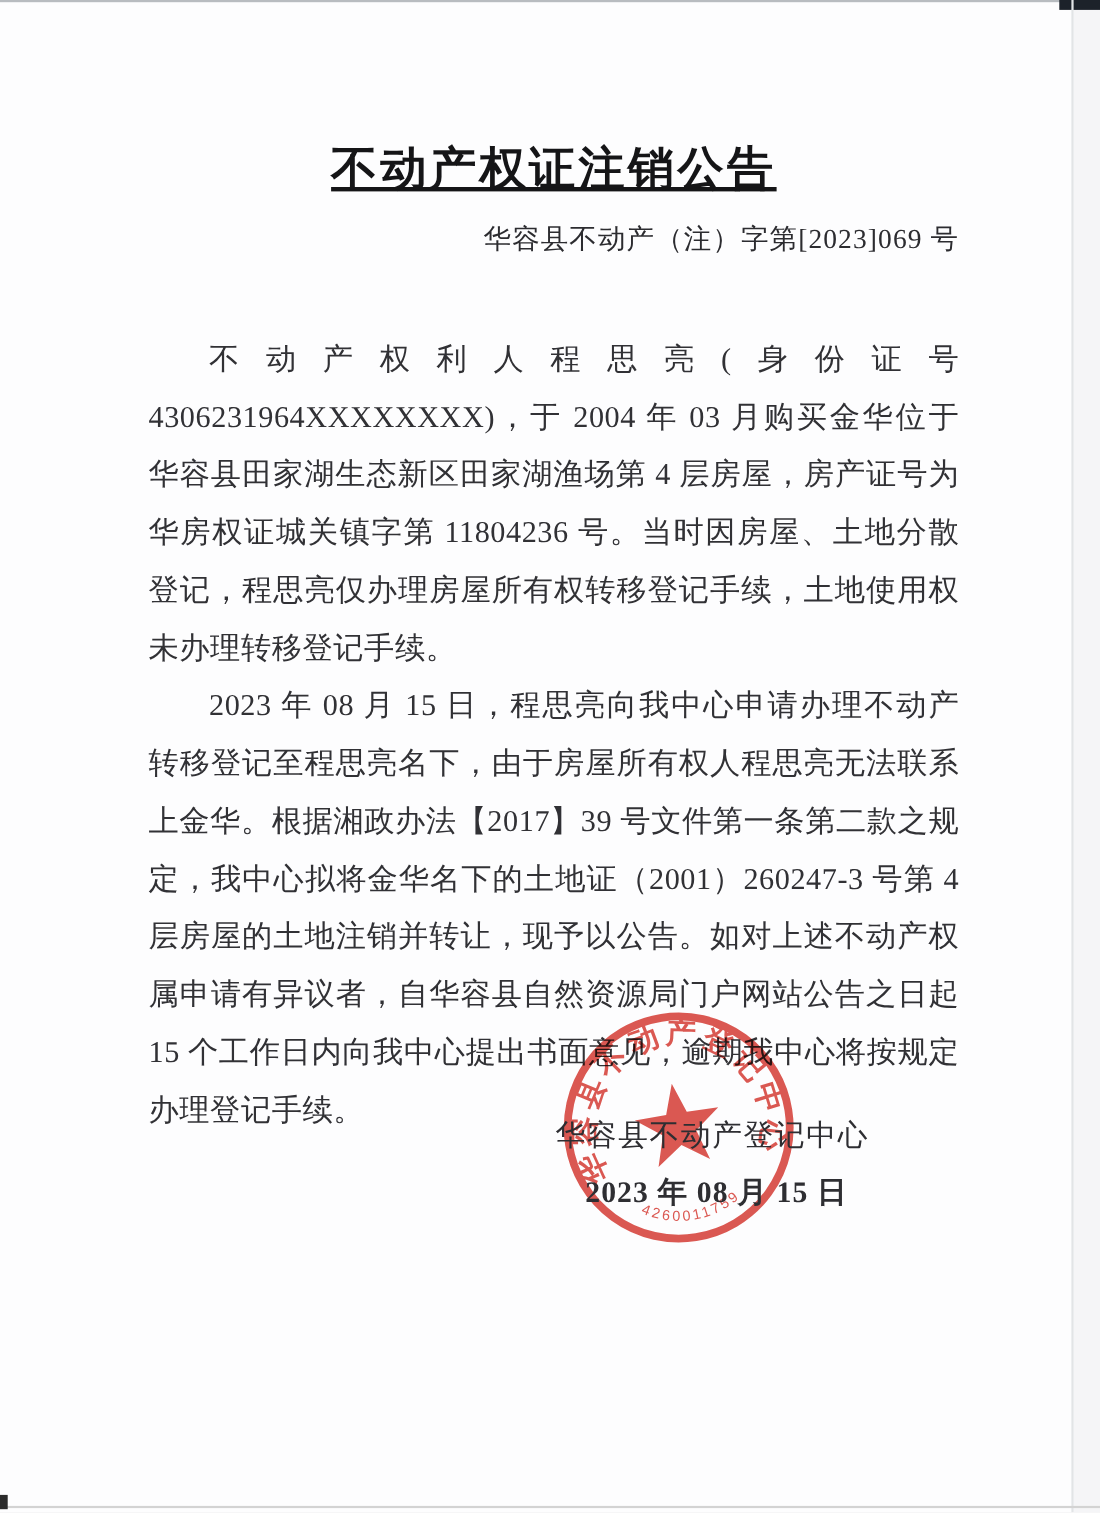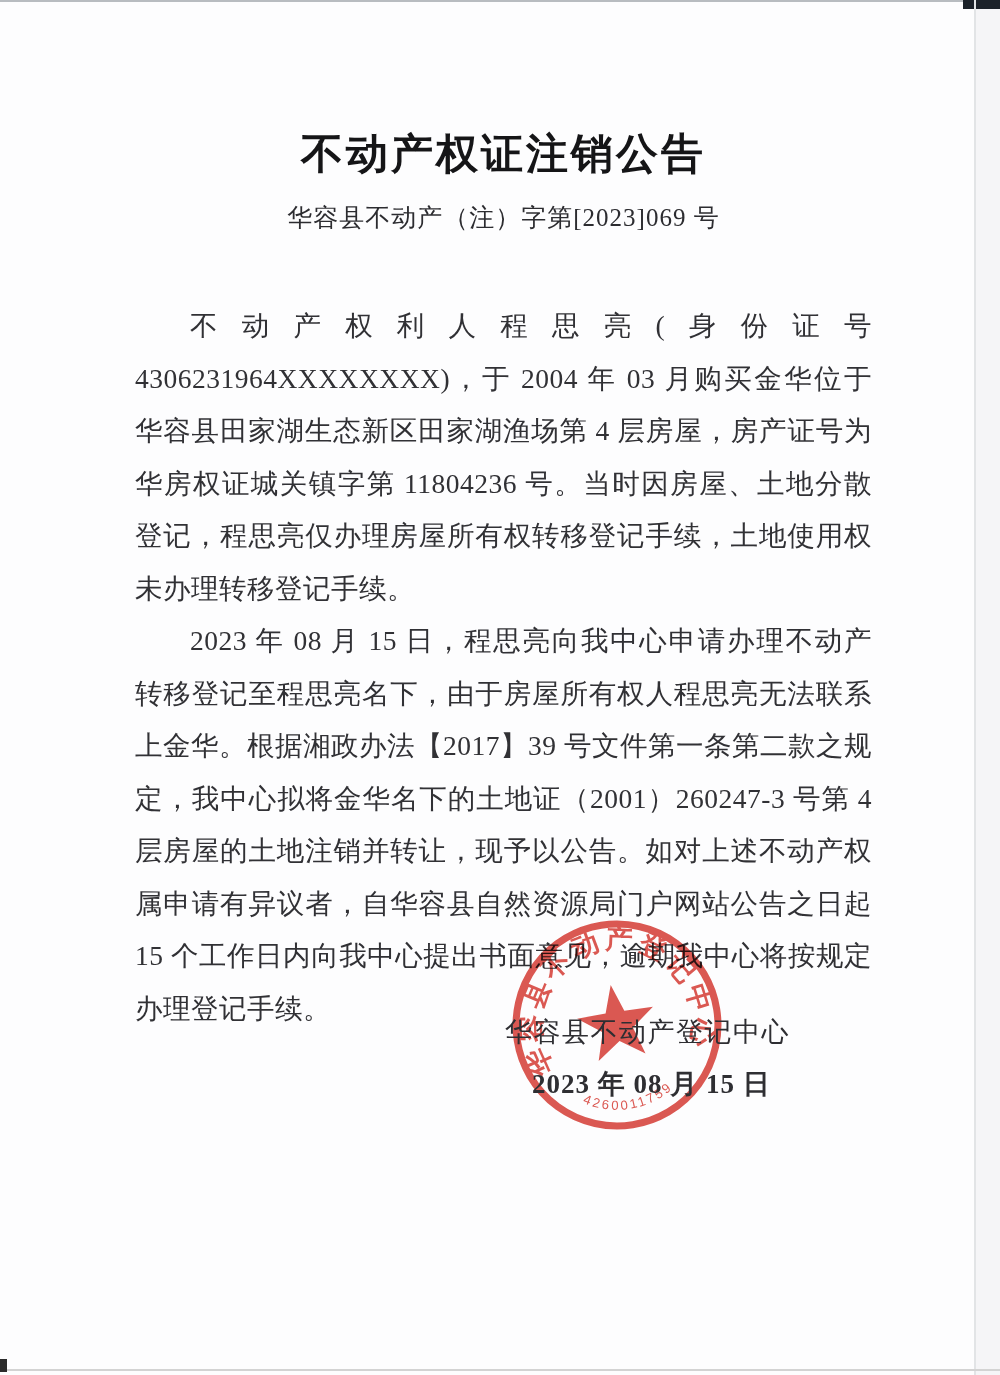--- a/index.html
+++ b/index.html
@@ -20,24 +20,24 @@
   .scan-bottom-line{position:absolute;left:0;top:1369px;width:100%;height:2px;background:#d3d3d3;}
   .scan-bottom-mark{position:absolute;left:0;top:1359px;width:7px;height:13px;background:#2b2b2b;}
 
   .content{
     position:absolute;left:135px;top:128px;width:737px;
     color:#2f2f33;
   }
   .doc-title{
     margin:0;text-align:center;
     font-size:42px;font-weight:bold;color:#151517;
-    letter-spacing:3px;line-height:52px;
+    letter-spacing:3px;line-height:52px;text-decoration:underline;
   }
   .doc-number{
-    margin:22px 0 0 0;text-align:center;
+    margin:22px 0 0 0;text-align:right;
     font-size:25px;color:#2c2c30;letter-spacing:1px;line-height:32px;
   }
   .paragraphs{margin-top:66px;}
   .para{
     margin:0;
     font-size:27.5px;line-height:52.5px;
     text-align:justify;text-justify:inter-ideograph;
     text-indent:2em;color:#313135;letter-spacing:0.5px;
   }
   .signoff-org{

